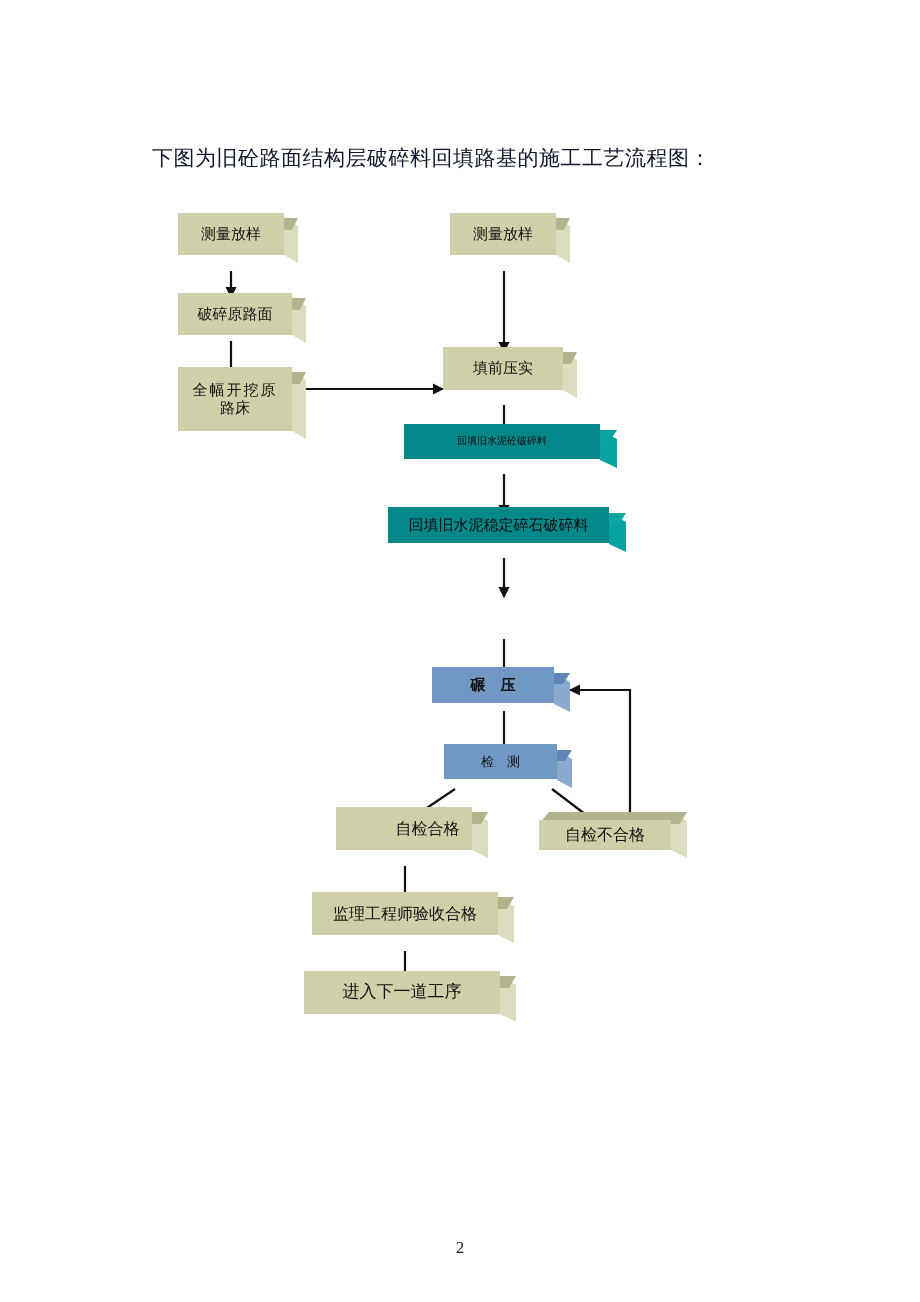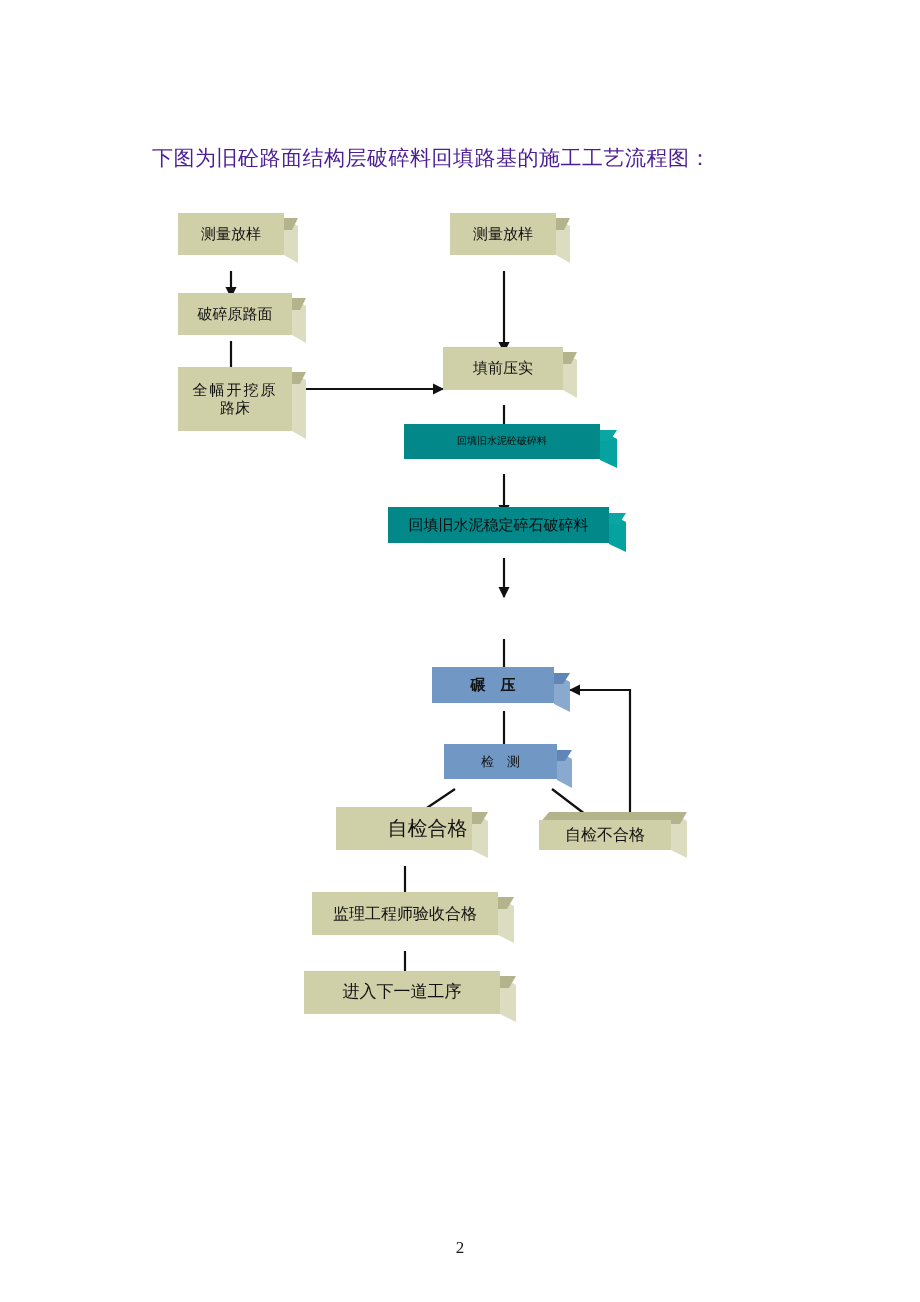--- a/index.html
+++ b/index.html
@@ -19,21 +19,21 @@
   }
   
   #doc-heading {
     position: absolute;
     left: 152px;
     top: 143px;
     width: 700px;
     font-size: 21px;
     line-height: 30px;
     letter-spacing: 0.5px;
-    color: #4c1d95;
+    color: #0f172a;
     white-space: nowrap;
   }
   
   #page-number {
     position: absolute;
     left: 0;
     top: 1238px;
     width: 920px;
     text-align: center;
     font-size: 17px;
@@ -223,21 +223,21 @@
       <div class="side" style="width:15px; height:38px; clip-path: polygon(0 0, 100% 9px, 100% 100%, 0 calc(100% - 8px));"></div>
       <div class="top" style="width:128px; height:11px; clip-path: polygon(10px 0, 100% 0, calc(100% - 7px) 100%, 0 100%);"></div>
       <div class="face" style="height:35px; width:113px; font-size:13px;">
         <span class="label">检　测</span>
       </div>
     </div>
 
     <div class="node khaki" style="left:336px; top:812px; width:152px; height:54px;">
       <div class="side" style="width:16px; height:46px; clip-path: polygon(0 0, 100% 9px, 100% 100%, 0 calc(100% - 8px));"></div>
       <div class="top" style="width:152px; height:12px; clip-path: polygon(10px 0, 100% 0, calc(100% - 7px) 100%, 0 100%);"></div>
-      <div class="face" style="height:43px; width:136px; font-size:20px;padding-left:47px;">
+      <div class="face" style="height:43px; width:136px; font-size:16px;padding-left:47px;">
         <span class="label">自检合格</span>
       </div>
     </div>
 
     <div class="node khaki" style="left:539px; top:812px; width:148px; height:54px;">
       <div class="side" style="width:16px; height:46px; clip-path: polygon(0 0, 100% 9px, 100% 100%, 0 calc(100% - 8px));"></div>
       <div class="top" style="width:148px; height:12px; clip-path: polygon(10px 0, 100% 0, calc(100% - 7px) 100%, 0 100%);"></div>
       <div class="face" style="height:30px; width:132px; font-size:16px;">
         <span class="label">自检不合格</span>
       </div>

